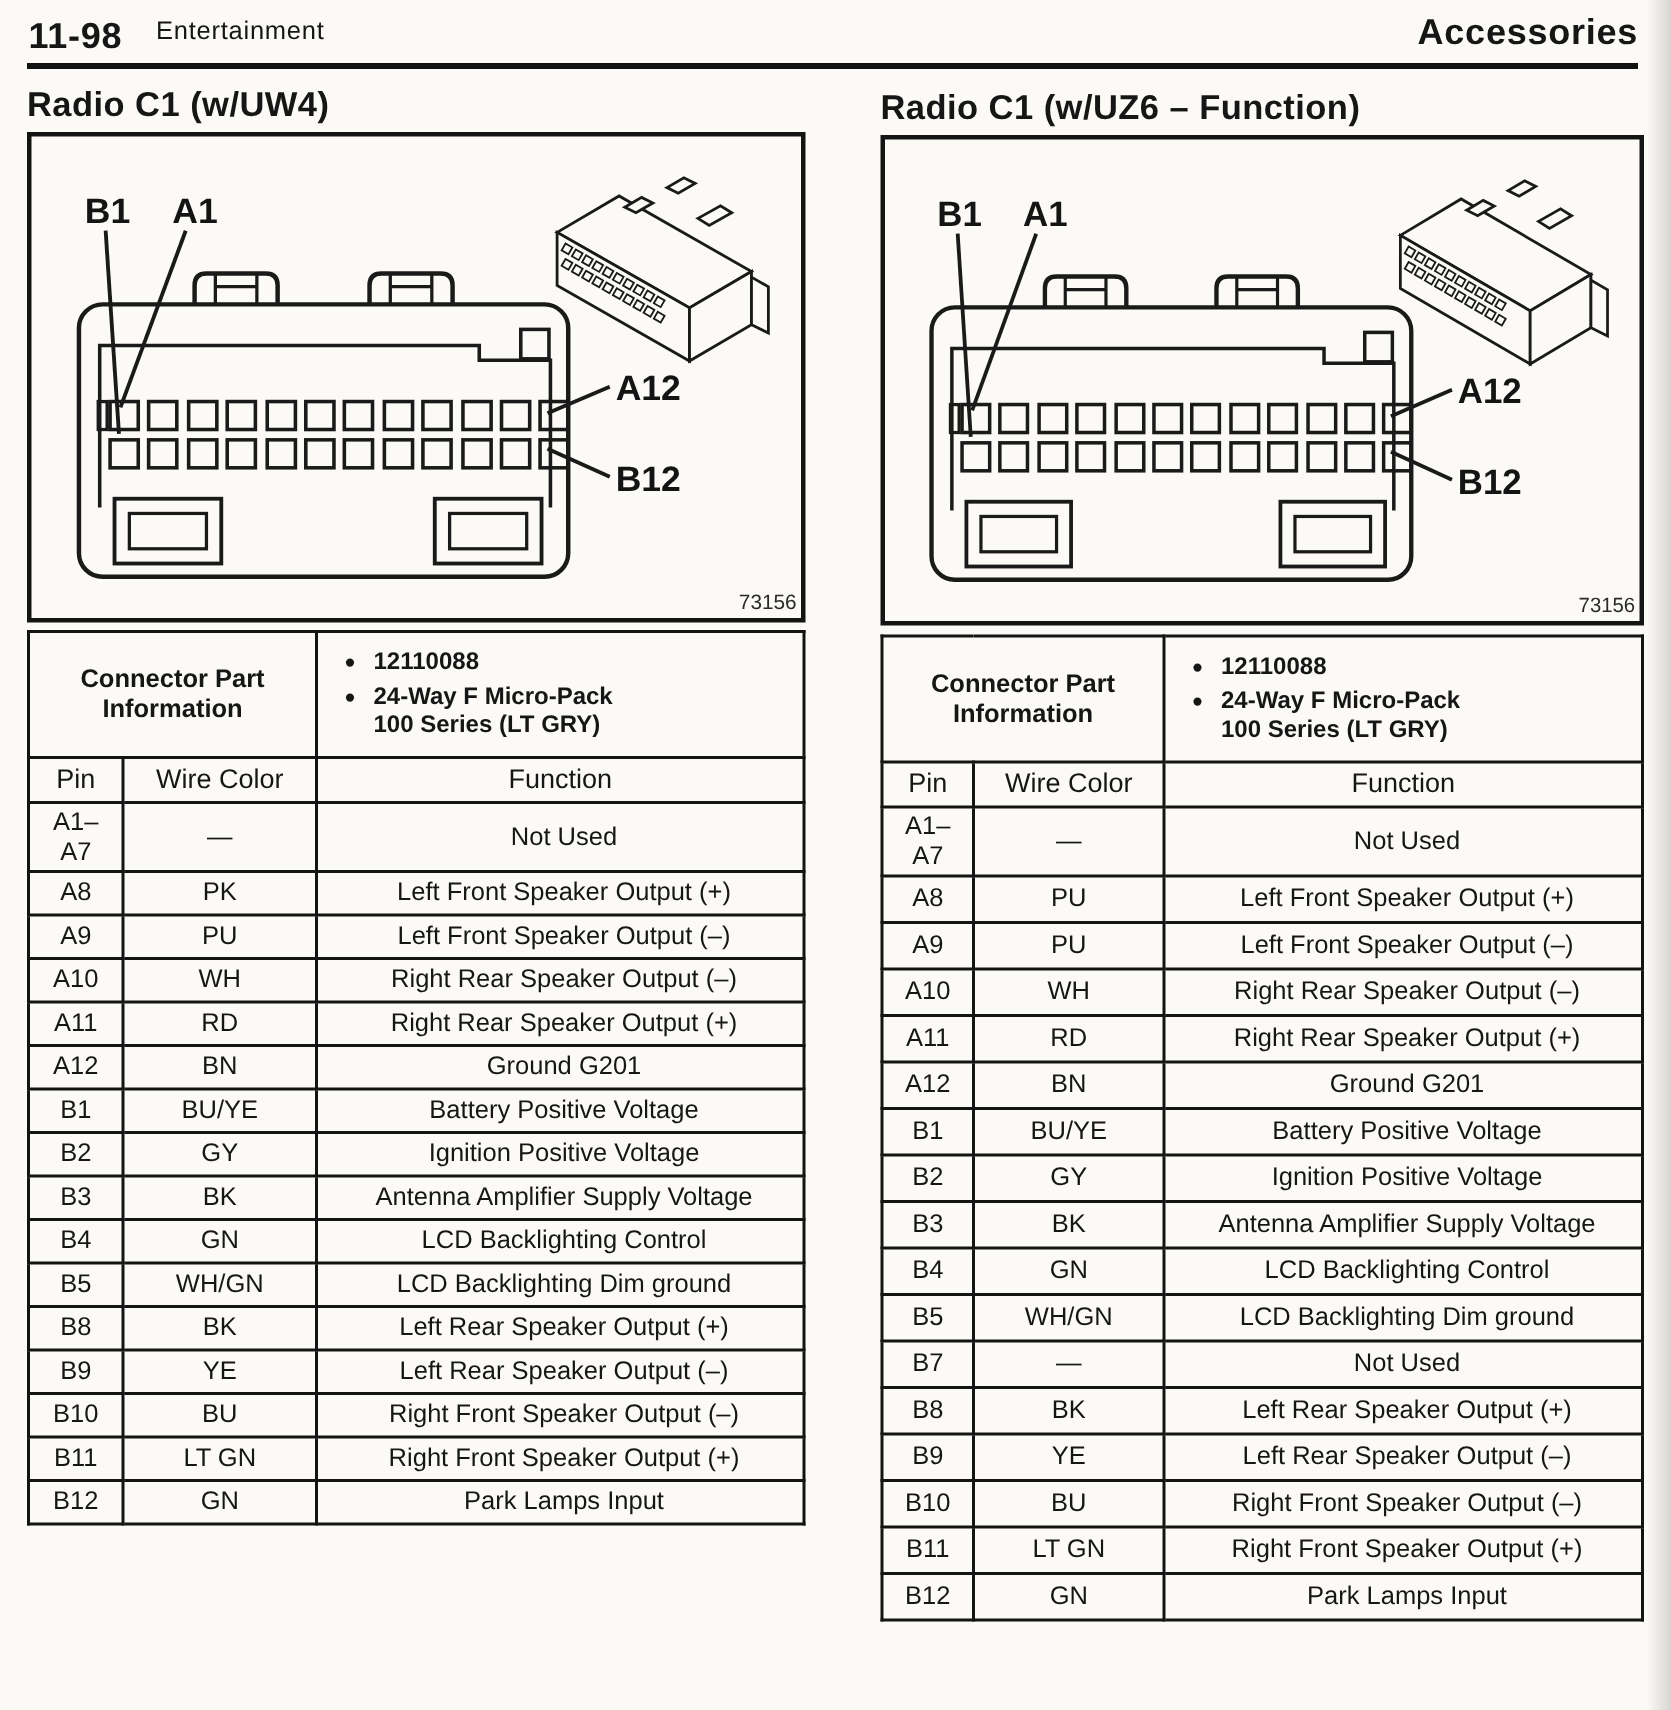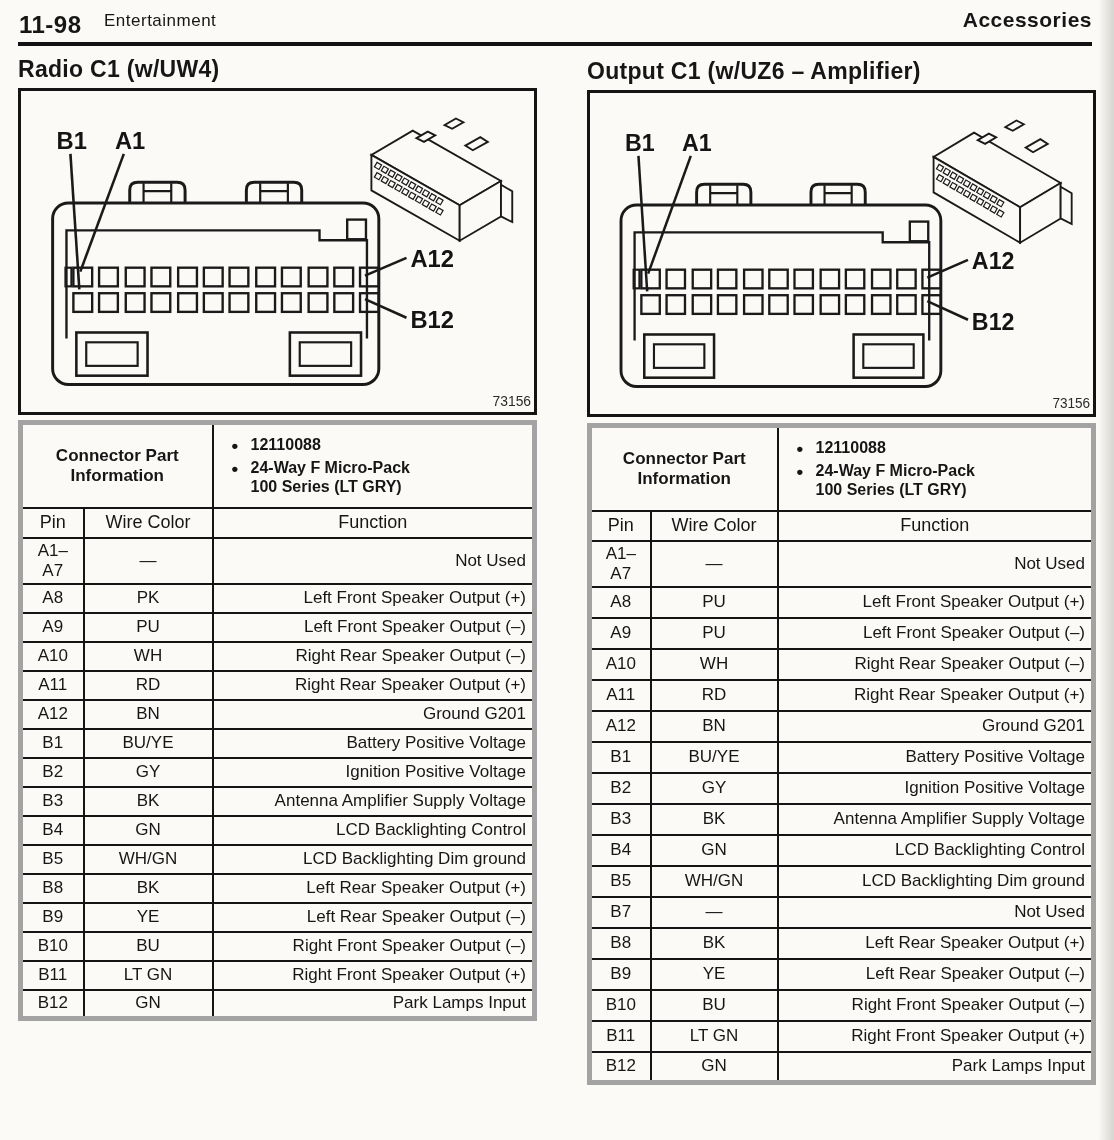--- a/index.html
+++ b/index.html
@@ -10,21 +10,21 @@
     font-family:"Liberation Sans", sans-serif; color:#161616;
   }
   .scan-band {
     position:absolute; right:0; top:0; bottom:0; width:16px;
     background:linear-gradient(to right, rgba(132,128,118,0), rgba(132,128,118,0.30));
     pointer-events:none; z-index:5;
   }
   
   .hnum  { position:absolute; left:19px;  top:11px; font-size:24px; font-weight:bold; letter-spacing:0.5px; }
   .hsec  { position:absolute; left:104px; top:11px; font-size:17px; font-weight:normal; letter-spacing:0.5px; }
-  .hacc  { position:absolute; right:22px; top:8px;  font-size:21px; font-weight:bold; letter-spacing:0.5px; }
+  .hacc  { position:absolute; right:22px; top:8px;  font-size:24px; font-weight:bold; letter-spacing:0.5px; }
   .hrule { position:absolute; left:18px; top:42px; width:1074px; height:4px; background:#121212; }
   
   .panel { position:absolute; }
   .panel-l { left:18px;  top:54px; width:519px; }
   .panel-r { left:587px; top:56px; width:509px; }
   .panel-title {
     height:34px; line-height:30px; 
     font-size:23px; font-weight:bold; letter-spacing:0.3px;
   }
   .diagram-box {
@@ -33,31 +33,31 @@
   .diagram-box svg { display:block; width:100%; height:100%; }
   .panel-l .diagram-box { margin-bottom:5px; }
   .panel-r .diagram-box { margin-bottom:6px; }
   
   .leader { stroke:#1a1a1a; stroke-width:2.6; }
   .pin-label { font-family:"Liberation Sans",sans-serif; font-size:24px; font-weight:bold; fill:#141414; }
   .fig-num   { font-family:"Liberation Sans",sans-serif; font-size:14px; font-weight:normal; fill:#2a2a2a; }
   
   table.pin-table {
     border-collapse:collapse; table-layout:fixed; width:100%;
-    border:5px solid #a3a3a3;
+    border:2px solid #a3a3a3;
   }
   .pin-table td, .pin-table th {
     border:2px solid #141414; font-size:17px; color:#161616;
     vertical-align:middle; text-align:center; line-height:1.18;
     padding:2px 3px;
   }
   .panel-l .pin-table td { height:29px; }
   .panel-r .pin-table td { height:31px; }
   .pin-table th { font-size:18px; font-weight:normal; height:30px; }
-  .pin-table .fn { text-align:right; padding-left:11px; padding-right:6px; }
+  .pin-table .fn { text-align:center; padding-left:11px; padding-right:6px; }
   .pin-table .pin { white-space:pre-line; }
   .row-info td { height:76px !important; }
   .pi-label { font-size:18px; font-weight:bold; line-height:1.3; padding:4px 14px !important; }
   .pi-items { text-align:left !important; font-weight:bold; padding:7px 4px 7px 0 !important; }
   .pi-item {
     position:relative; padding-left:37px; margin:3px 0;
     font-size:16px; white-space:pre-line; line-height:1.22;
   }
   .pi-item::before { content:"\2022"; position:absolute; left:18px; top:-1px; font-size:19px; }
   .hidden-defs { position:absolute; width:0; height:0; overflow:hidden; }
@@ -298,21 +298,21 @@
           <tr>
             <td class="pin">B12</td>
             <td>GN</td>
             <td class="fn">Park Lamps Input</td>
           </tr>
         </tbody>
     </table>
   </section>
 
   <section class="panel panel-r">
-    <div class="panel-title">Output C1 (w/UZ6 – Amplifier)</div>
+    <div class="panel-title">Radio C1 (w/UZ6 – Function)</div>
 
     <div class="diagram-box">
       <svg viewBox="0 0 519 327" preserveAspectRatio="none">
         <use href="#conn-front"></use>
         <use href="#conn-iso"></use>
         <line class="leader" x1="50" y1="64" x2="59" y2="202"></line>
         <line class="leader" x1="104" y1="64" x2="60" y2="184"></line>
         <line class="leader" x1="390" y1="170" x2="348" y2="188"></line>
         <line class="leader" x1="390" y1="231" x2="348" y2="212"></line>
         <text class="pin-label" x="36" y="59">B1</text>

